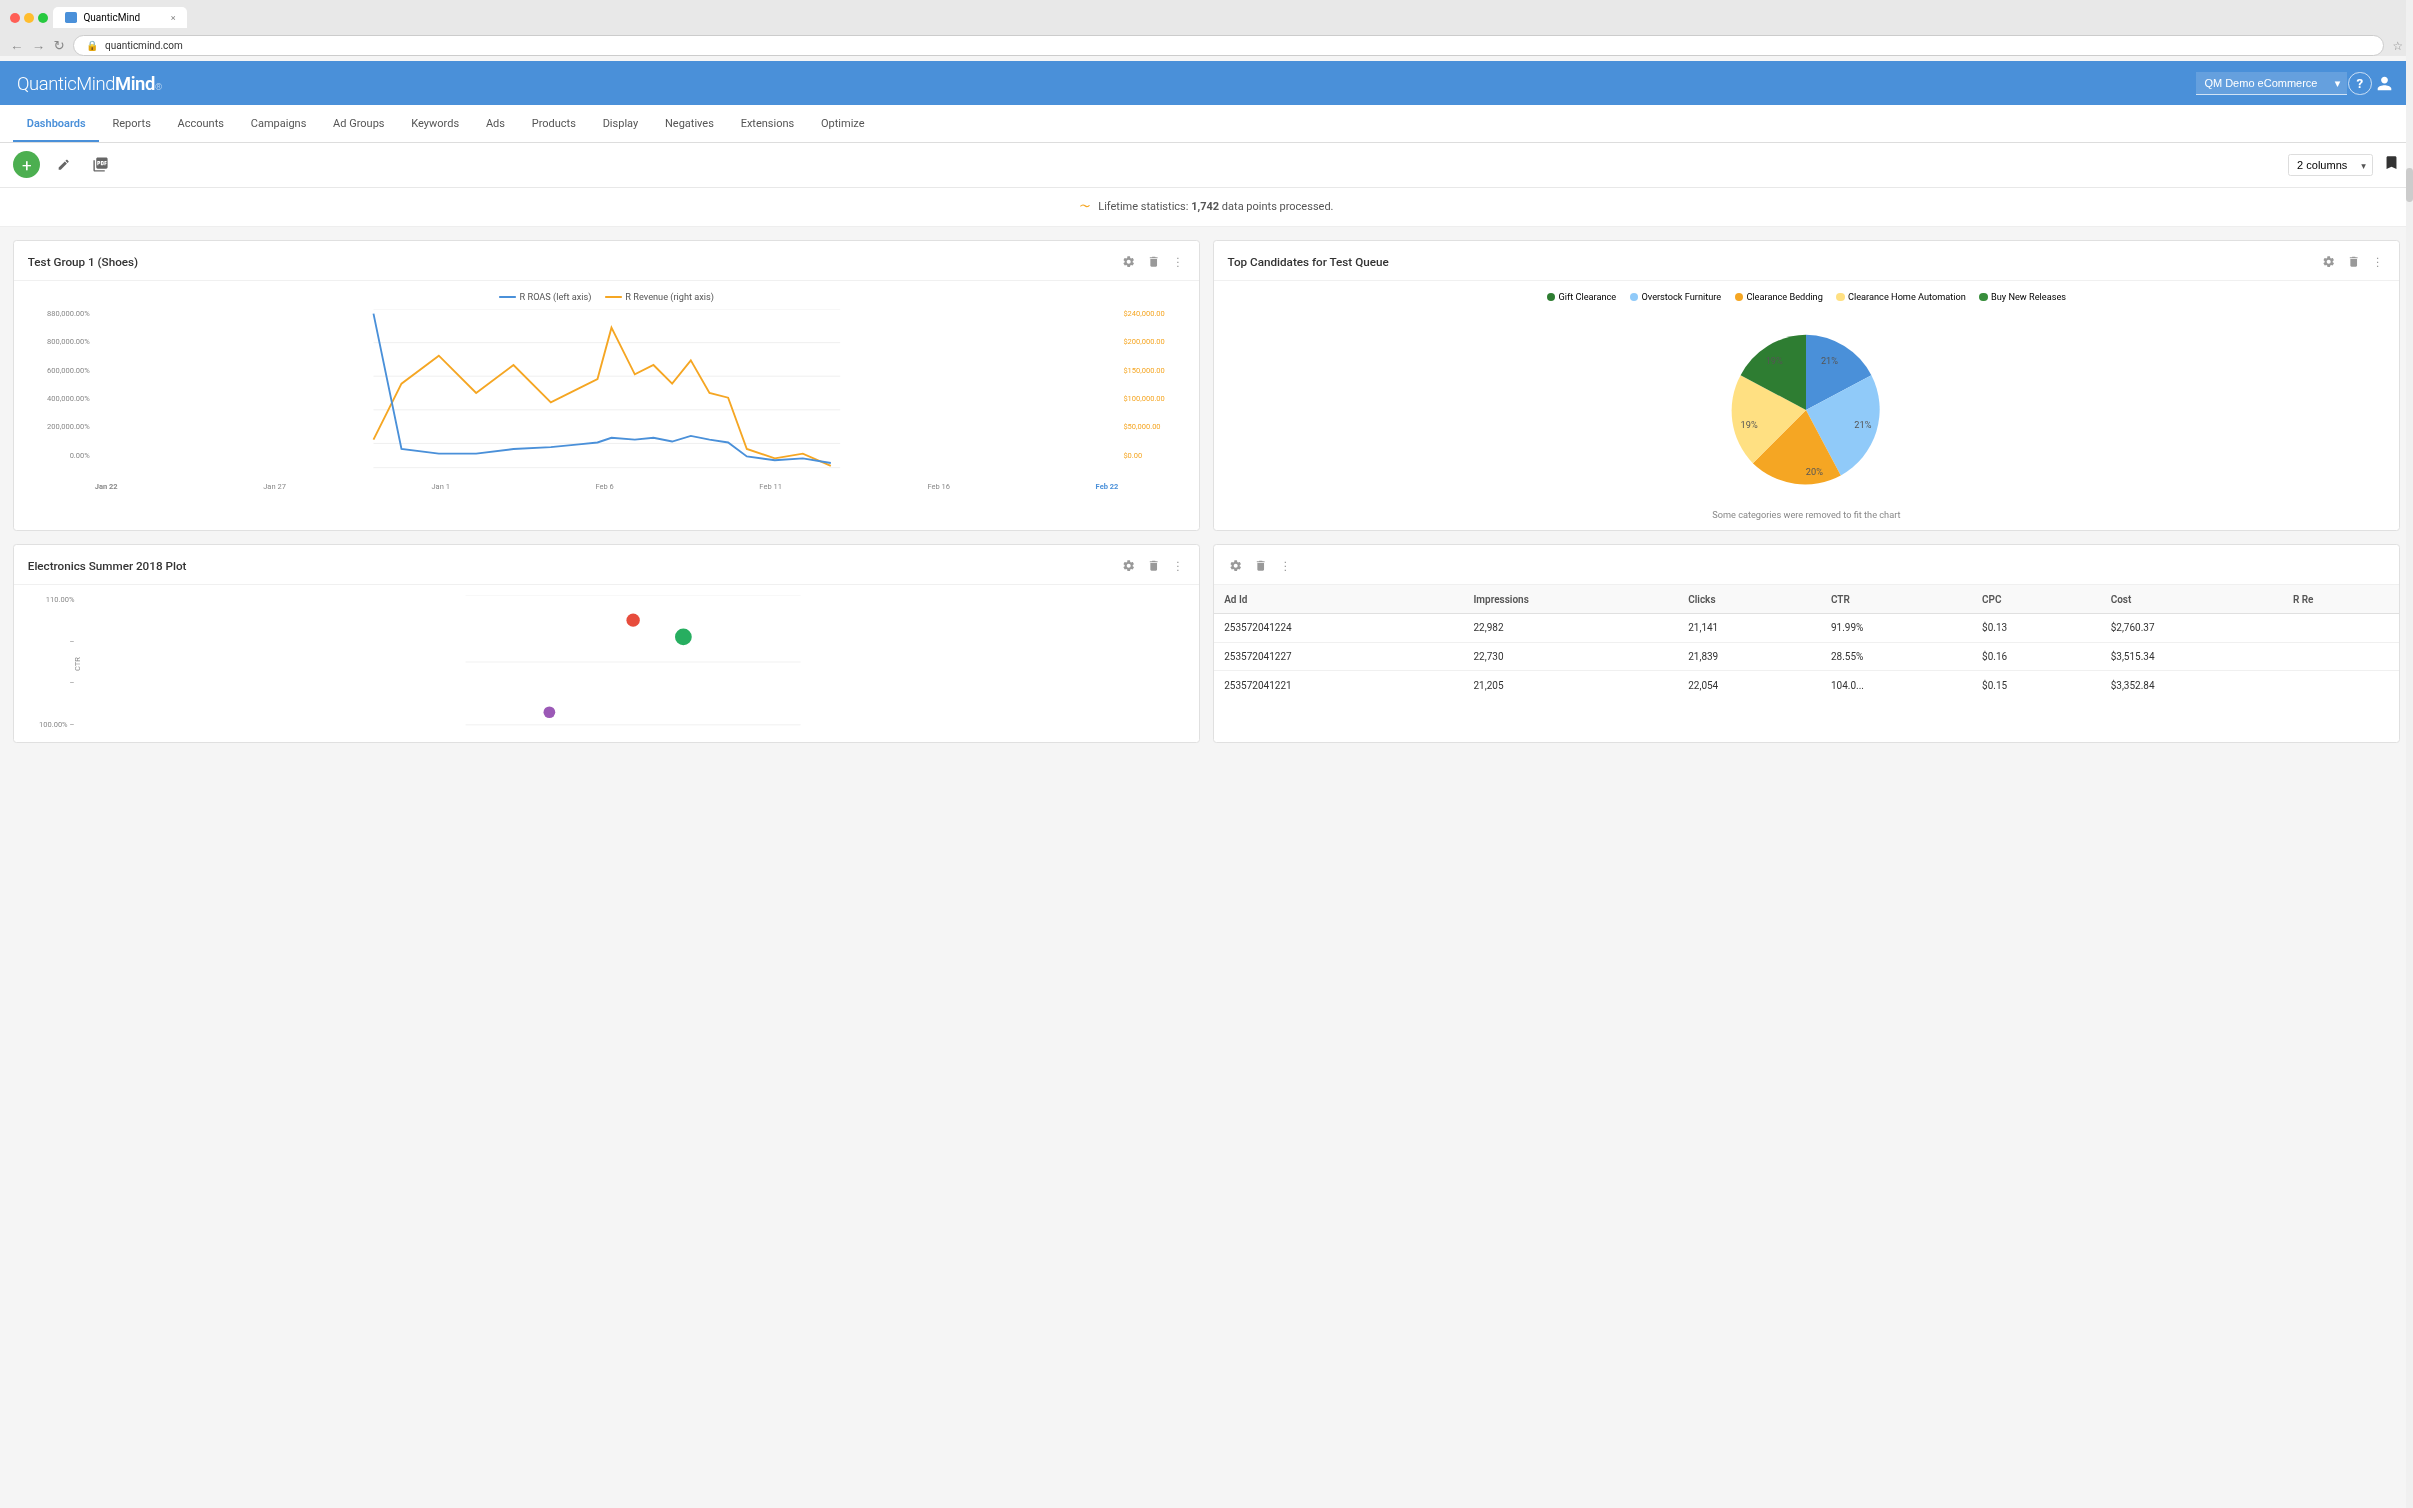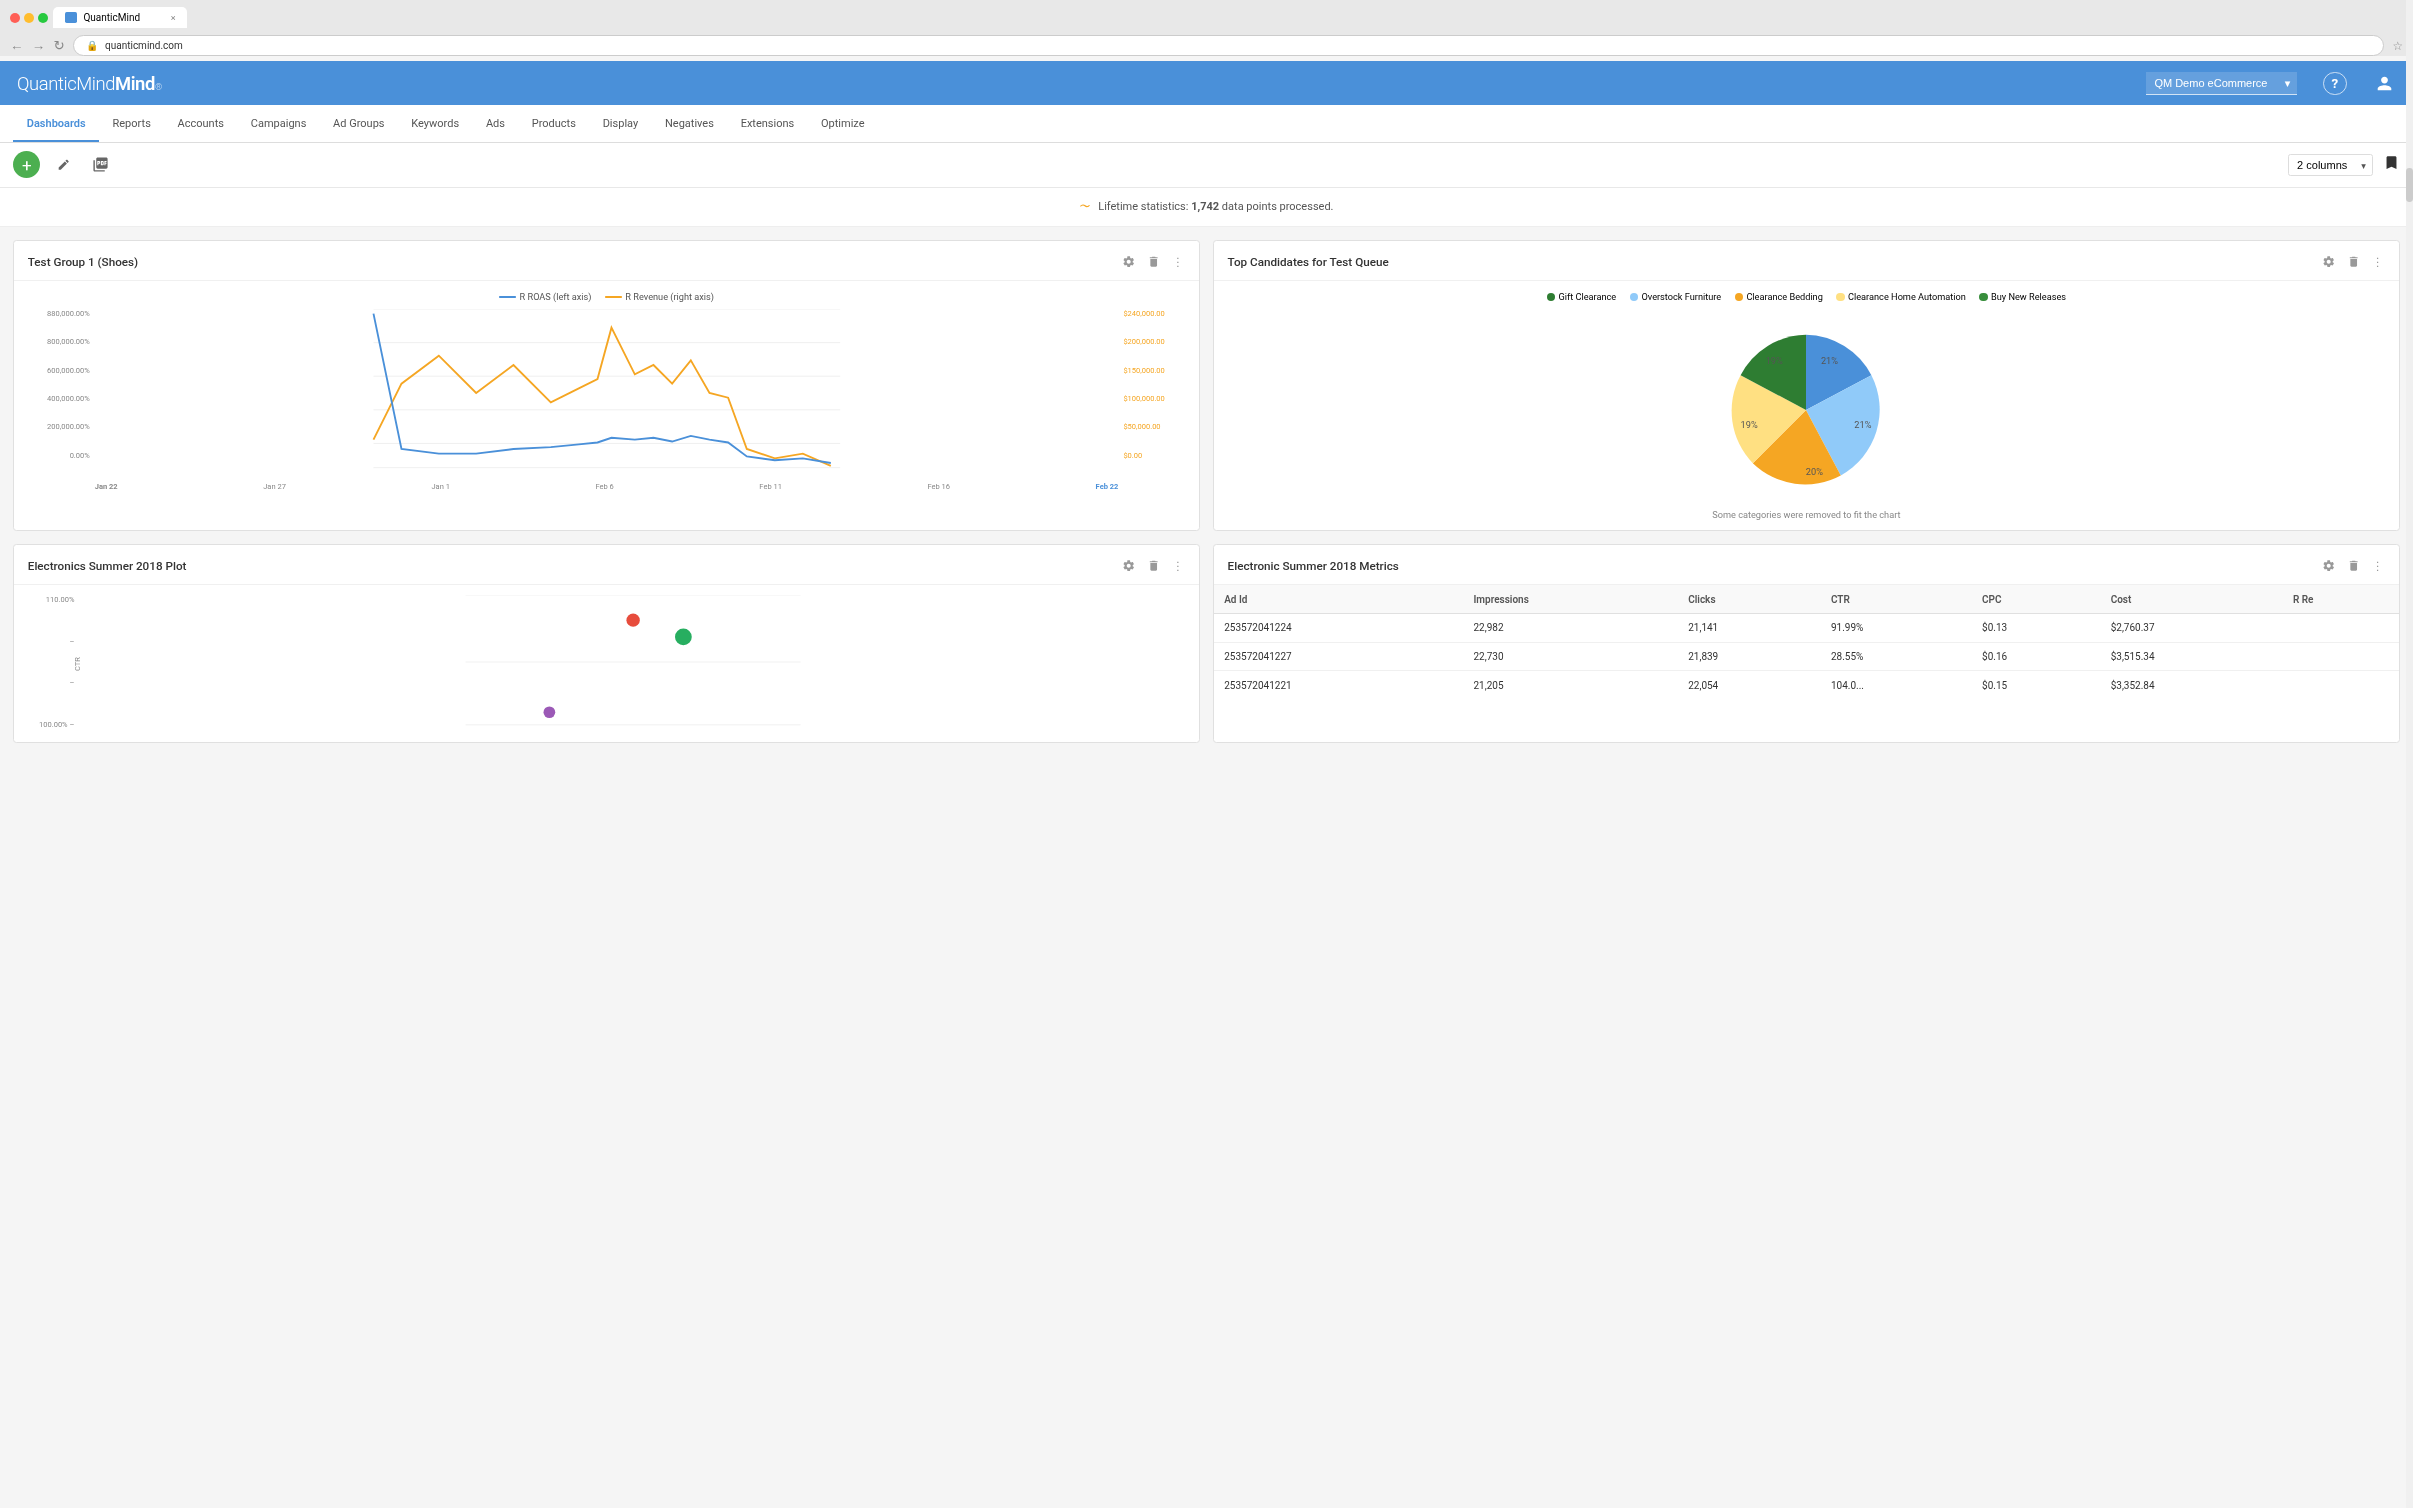--- a/index.html
+++ b/index.html
@@ -19,21 +19,21 @@
     .browser-address-bar { background: white; border: 0.8px solid #ccc; border-radius: 17px; padding: 4.2px 11.7px; font-size: 10px; display: flex; align-items: center; gap: 6.7px; width: 100%; margin-bottom: 0; }
     .browser-address-bar .url { color: #333; flex: 1; }
     .browser-controls { display: flex; align-items: center; gap: 8.4px; margin-bottom: 5px; }
     .browser-nav-btn { color: #888; font-size: 13.4px; cursor: pointer; background: none; border: none; }
     .browser-star { color: #888; font-size: 11.7px; margin-left: auto; }
 
     
     .app-header { background: #4a90d9; display: flex; align-items: center; padding: 4px 17px; height: 44px; }
     .app-logo { color: white; font-size: 18.4px; font-weight: 300; letter-spacing: -0.4px; flex: 1; }
     .app-logo span { color: #a8d4f5; }
-    .header-right { display: flex; align-items: center; gap: 26px; }
+    .header-right { display: flex; align-items: center; gap: 1px; }
     .account-selector { background: rgba(255,255,255,0.15); border: none; border-bottom: 1.7px solid rgba(255,255,255,0.7); color: white; padding: 5px 25px 5px 8.4px; font-size: 11px; appearance: none; cursor: pointer; min-width: 151px; }
     .account-selector-wrap { position: relative; }
     .account-selector-wrap::after { content: '▾'; color: white; position: absolute; right: 6.7px; top: 50%; transform: translateY(-50%); pointer-events: none; }
     .header-icon { color: white; font-size: 15px; cursor: pointer; width: 23.5px; height: 23.5px; display: flex; align-items: center; justify-content: center; border-radius: 50%; }
 
     
     .app-nav { background: white; border-bottom: 0.8px solid #ddd; display: flex; align-items: center; padding: 0 13.4px; }
     .nav-item { padding: 11.7px 13.4px; font-size: 11px; color: #555; cursor: pointer; white-space: nowrap; position: relative; }
     .nav-item.active { color: #4a90d9; font-weight: 600; }
     .nav-item.active::after { content: ''; position: absolute; bottom: 0; left: 0; right: 0; height: 1.7px; background: #4a90d9; }
@@ -368,21 +368,20 @@
             <circle cx="260" cy="50" r="10" fill="#27ae60"></circle>
             <circle cx="100" cy="140" r="7" fill="#9b59b6"></circle>
           </svg>
         </div>
       </div>
     </div>
   </div>
 
   <div class="widget">
     <div class="widget-header">
-      <span class="widget-title">Electronic Summer 2018 Metrics</span>
       <div class="widget-actions">
         <button class="widget-action-btn">
           <svg width="13.4" height="13.4" viewBox="0 0 24 24" fill="#999">
               <path d="M19.14 12.94c.04-.3.06-.61.06-.94s-.02-.64-.07-.94l2.03-1.58a.49.49 0 00.12-.61l-1.92-3.32a.49.49 0 00-.59-.22l-2.39.96a7.01 7.01 0 00-1.62-.94l-.36-2.54a.484.484 0 00-.48-.41h-3.84c-.24 0-.43.17-.47.41l-.36 2.54c-.59.24-1.13.57-1.62.94l-2.39-.96c-.22-.08-.47 0-.59.22L2.74 8.87c-.12.21-.08.47.12.61l2.03 1.58c-.05.3-.07.62-.07.94s.02.64.07.94l-2.03 1.58a.49.49 0 00-.12.61l1.92 3.32c.12.22.37.29.59.22l2.39-.96c.5.37 1.03.7 1.62.94l.36 2.54c.05.24.24.41.48.41h3.84c.24 0 .44-.17.47-.41l.36-2.54c.59-.24 1.13-.57 1.62-.94l2.39.96c.22.08.47 0 .59-.22l1.92-3.32c.12-.22.07-.47-.12-.61l-2.01-1.58zM12 15.6c-1.98 0-3.6-1.62-3.6-3.6s1.62-3.6 3.6-3.6 3.6 1.62 3.6 3.6-1.62 3.6-3.6 3.6z"></path>
             </svg>
         </button>
         <button class="widget-action-btn">
           <svg width="13.4" height="13.4" viewBox="0 0 24 24" fill="#999">
               <path d="M6 19c0 1.1.9 2 2 2h8c1.1 0 2-.9 2-2V7H6v12zM19 4h-3.5l-1-1h-5l-1 1H5v2h14V4z"></path>
             </svg>

